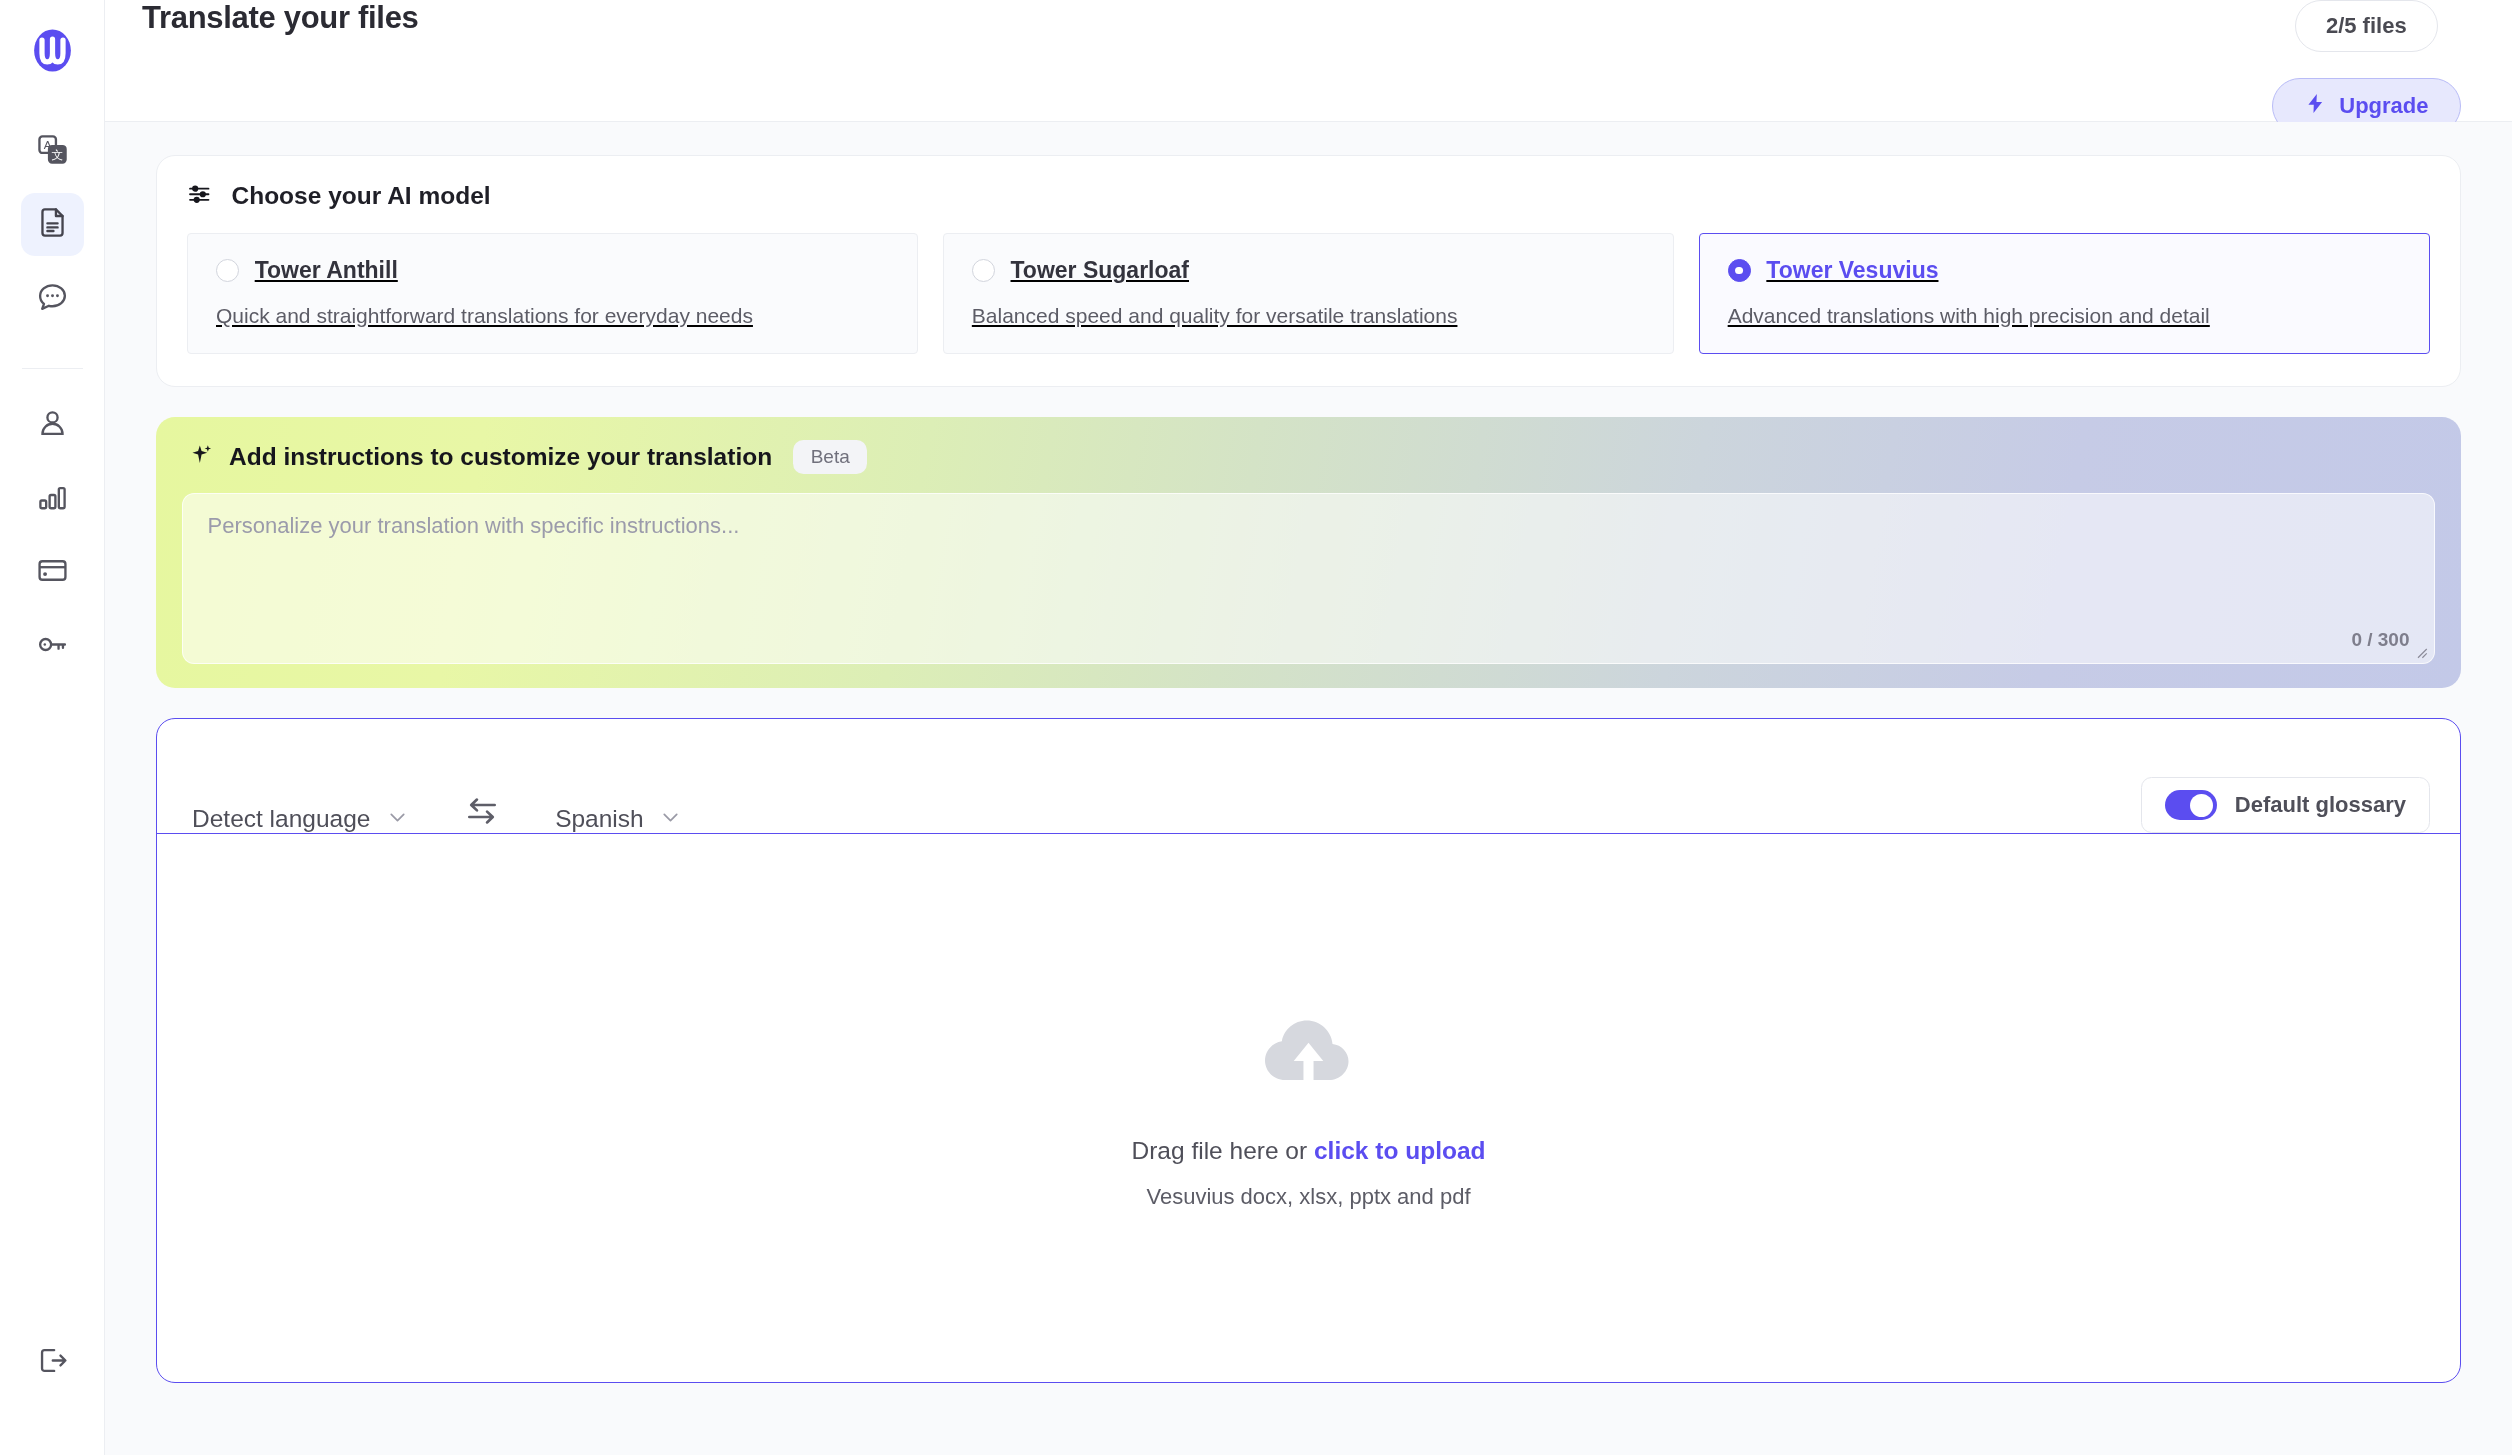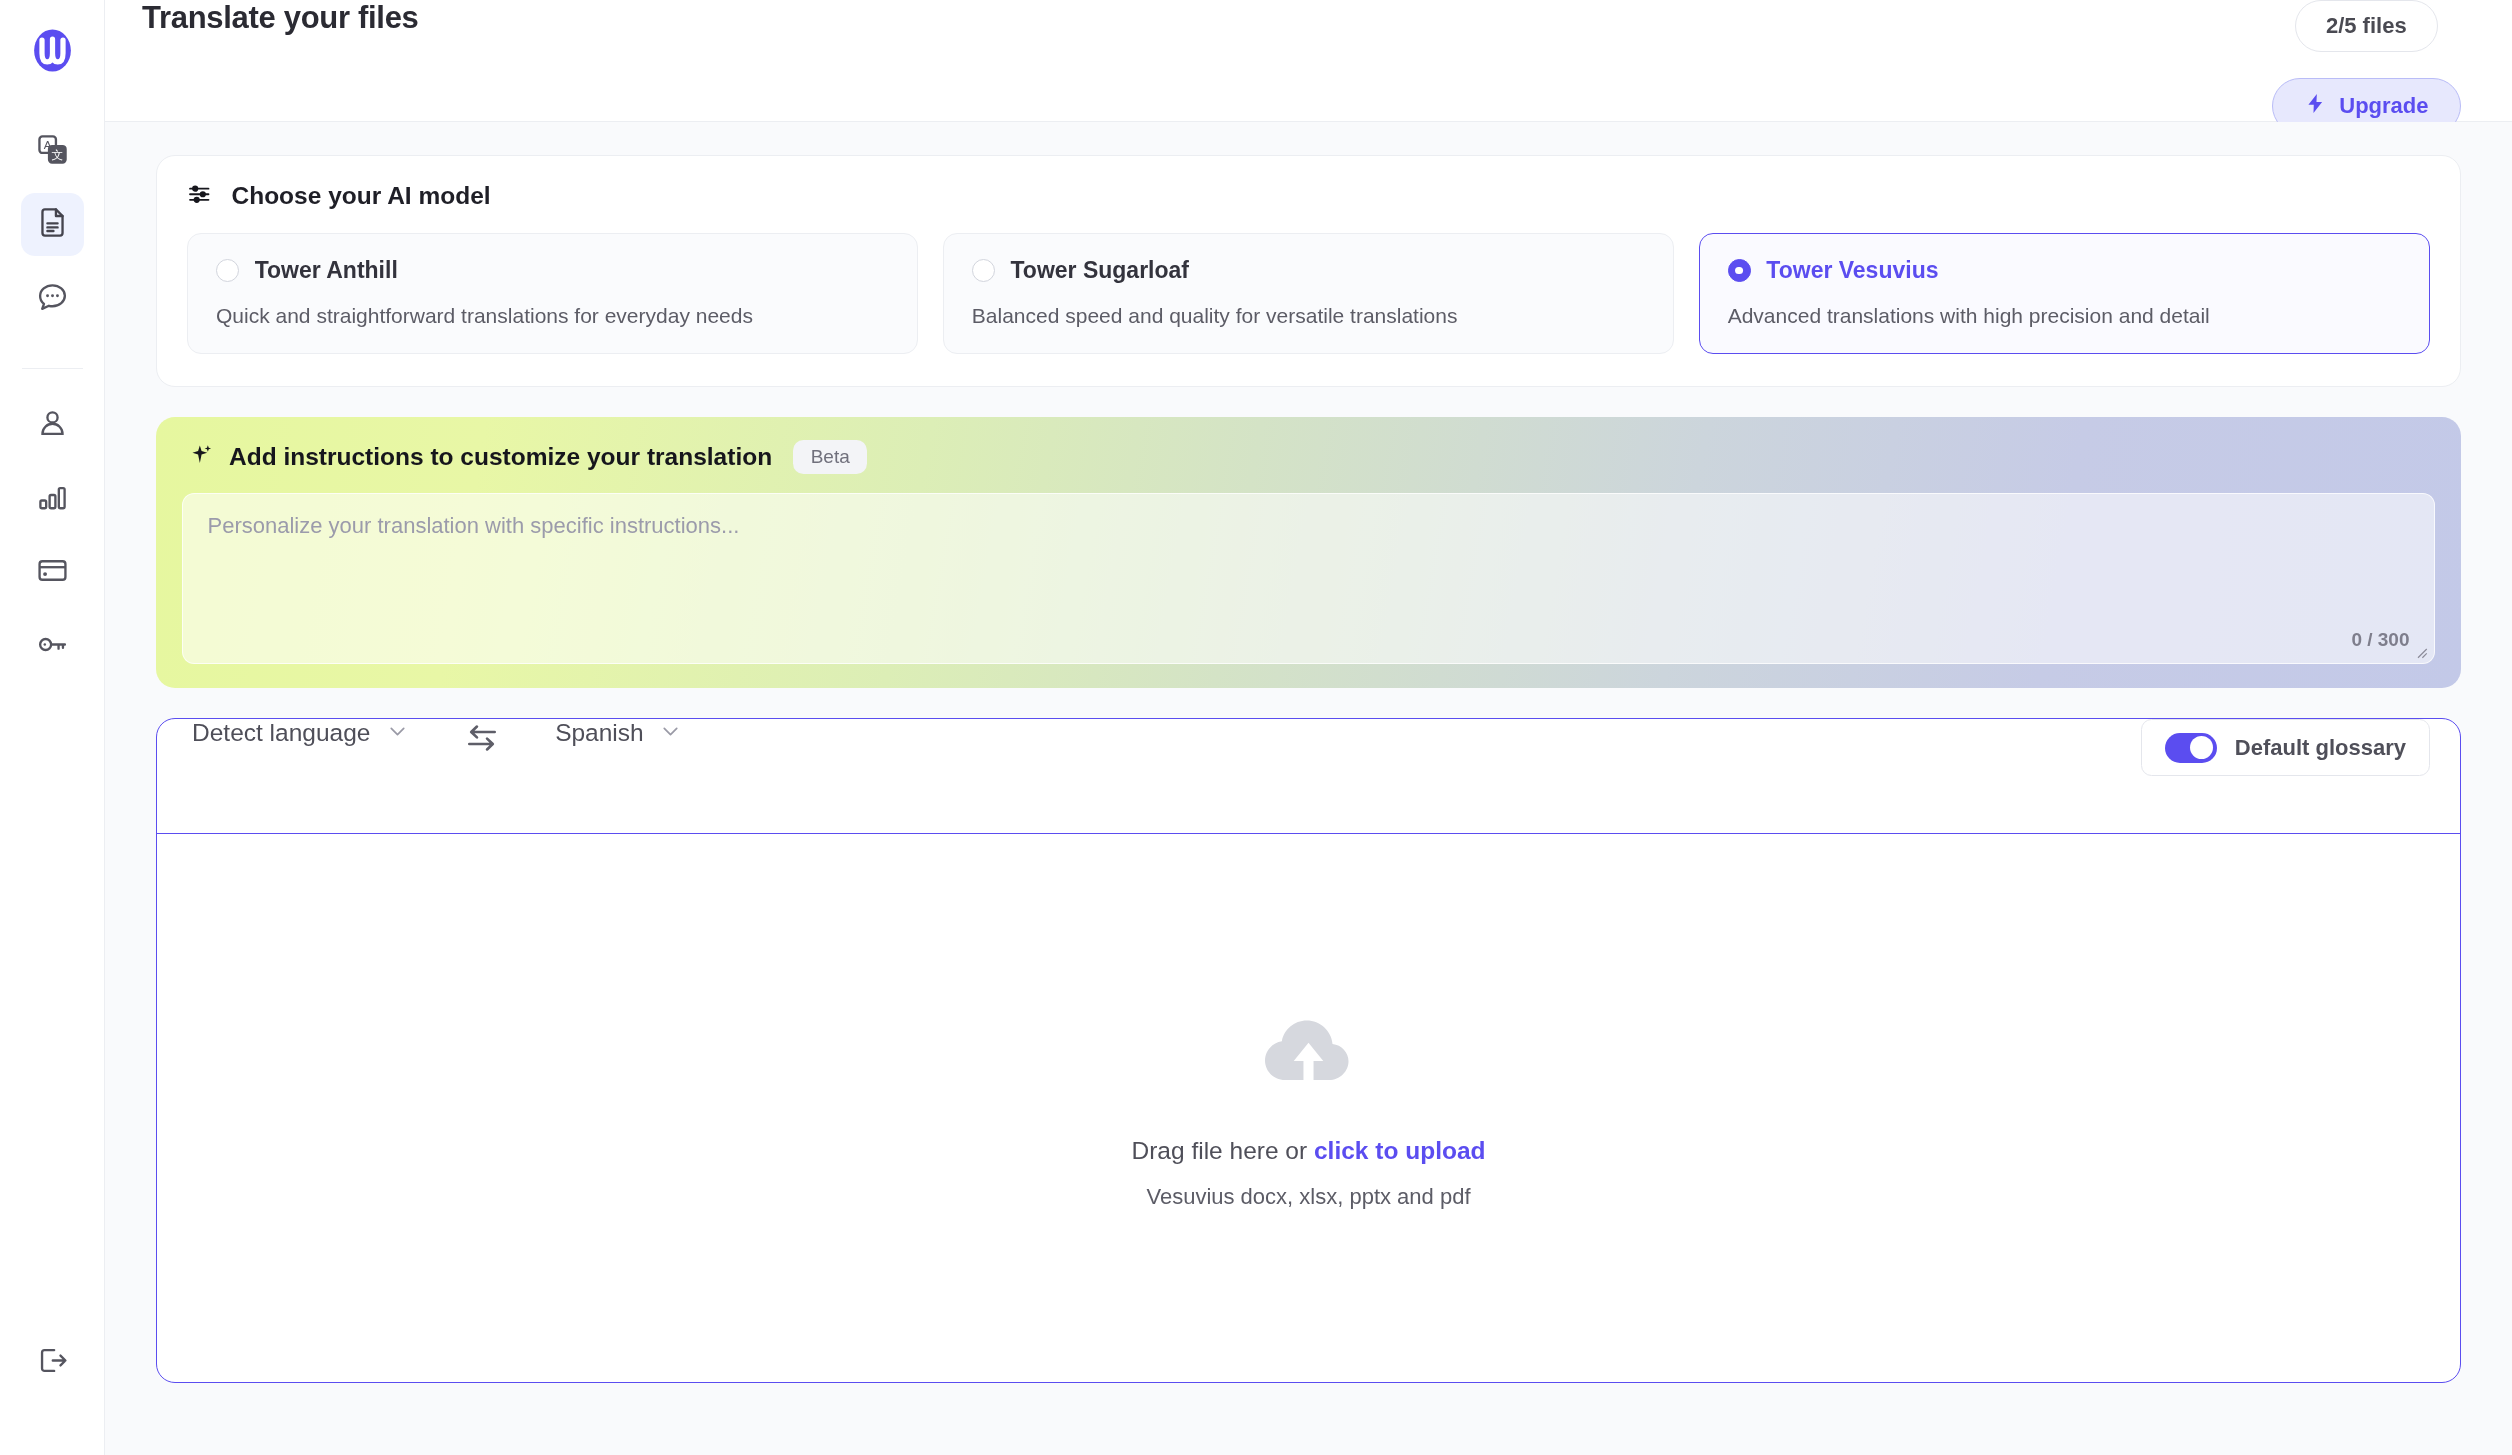--- a/index.html
+++ b/index.html
@@ -65,22 +65,22 @@
   .model-panel {
     background: #ffffff;
     border: 1.7px solid #eceef2;
     border-radius: 19px;
     padding: 26px 30px 31.5px 30px;
   }
   .panel-head { display: flex; align-items: center; gap: 20px; margin-bottom: 23px; }
   .panel-head-title { font-size: 24.5px; font-weight: 700; color: #1f1f27; }
   .model-row { display: flex; gap: 24.5px; }
   .model-card {
-    flex: 1; border: 1.7px solid #eceef2; border-radius: 14px;
-    background: #fafbfd; padding: 23px 28px 24.5px 28px; cursor: pointer;
+    flex: 1; border: 1.7px solid #eceef2; border-radius: 4px;
+    background: #fafbfd; padding: 23px 28px 24.5px 28px; cursor: pointer; text-decoration: underline;
   }
   .model-card.selected { border-color: #5b4df0; background: #fafaff; }
   .model-card-top { display: flex; align-items: center; gap: 15.7px; margin-bottom: 17.5px; }
   .radio {
     width: 23px; height: 23px; border-radius: 50%;
     border: 1.7px solid #d2d5dd; background: #fff; flex: 0 0 23px;
   }
   .radio.on { border-color: #5b4df0; background: #5b4df0; position: relative; }
   .radio.on::after {
     content: ""; position: absolute; width: 7.9px; height: 7.9px; border-radius: 50%;
@@ -116,23 +116,23 @@
 
   
   .translate-panel {
     margin-top: 30px;
     border: 1.7px solid #5b4df0; border-radius: 19px;
     background: #ffffff; overflow: hidden;
     height: 665px; display: flex; flex-direction: column;
   }
   .lang-bar {
     height: 115px; flex: 0 0 115px;
-    display: flex; align-items: flex-start;
+    display: flex; align-items: flex-end;
     border-bottom: 1.7px solid #5b4df0;
-    padding: 0 30px 0 35px;
+    padding: 8px 30px 0 35px;
   }
   .lang-select { display: flex; align-items: center; gap: 15.7px; cursor: pointer; }
   .lang-text { font-size: 24.5px; color: #4f4f59; }
   .swap-btn { margin: 0 54px; cursor: pointer; display:flex; align-items:center; }
   .glossary-toggle {
     margin-left: auto; display: flex; align-items: center; gap: 18px;
     border: 1.7px solid #e4e6ec; border-radius: 10.5px;
     padding: 12.2px 23px; cursor: pointer; background: #fff;
   }
   .switch { width: 52px; height: 30px; border-radius: 874px; background: #5b4df0; position: relative; flex:0 0 52px; }

